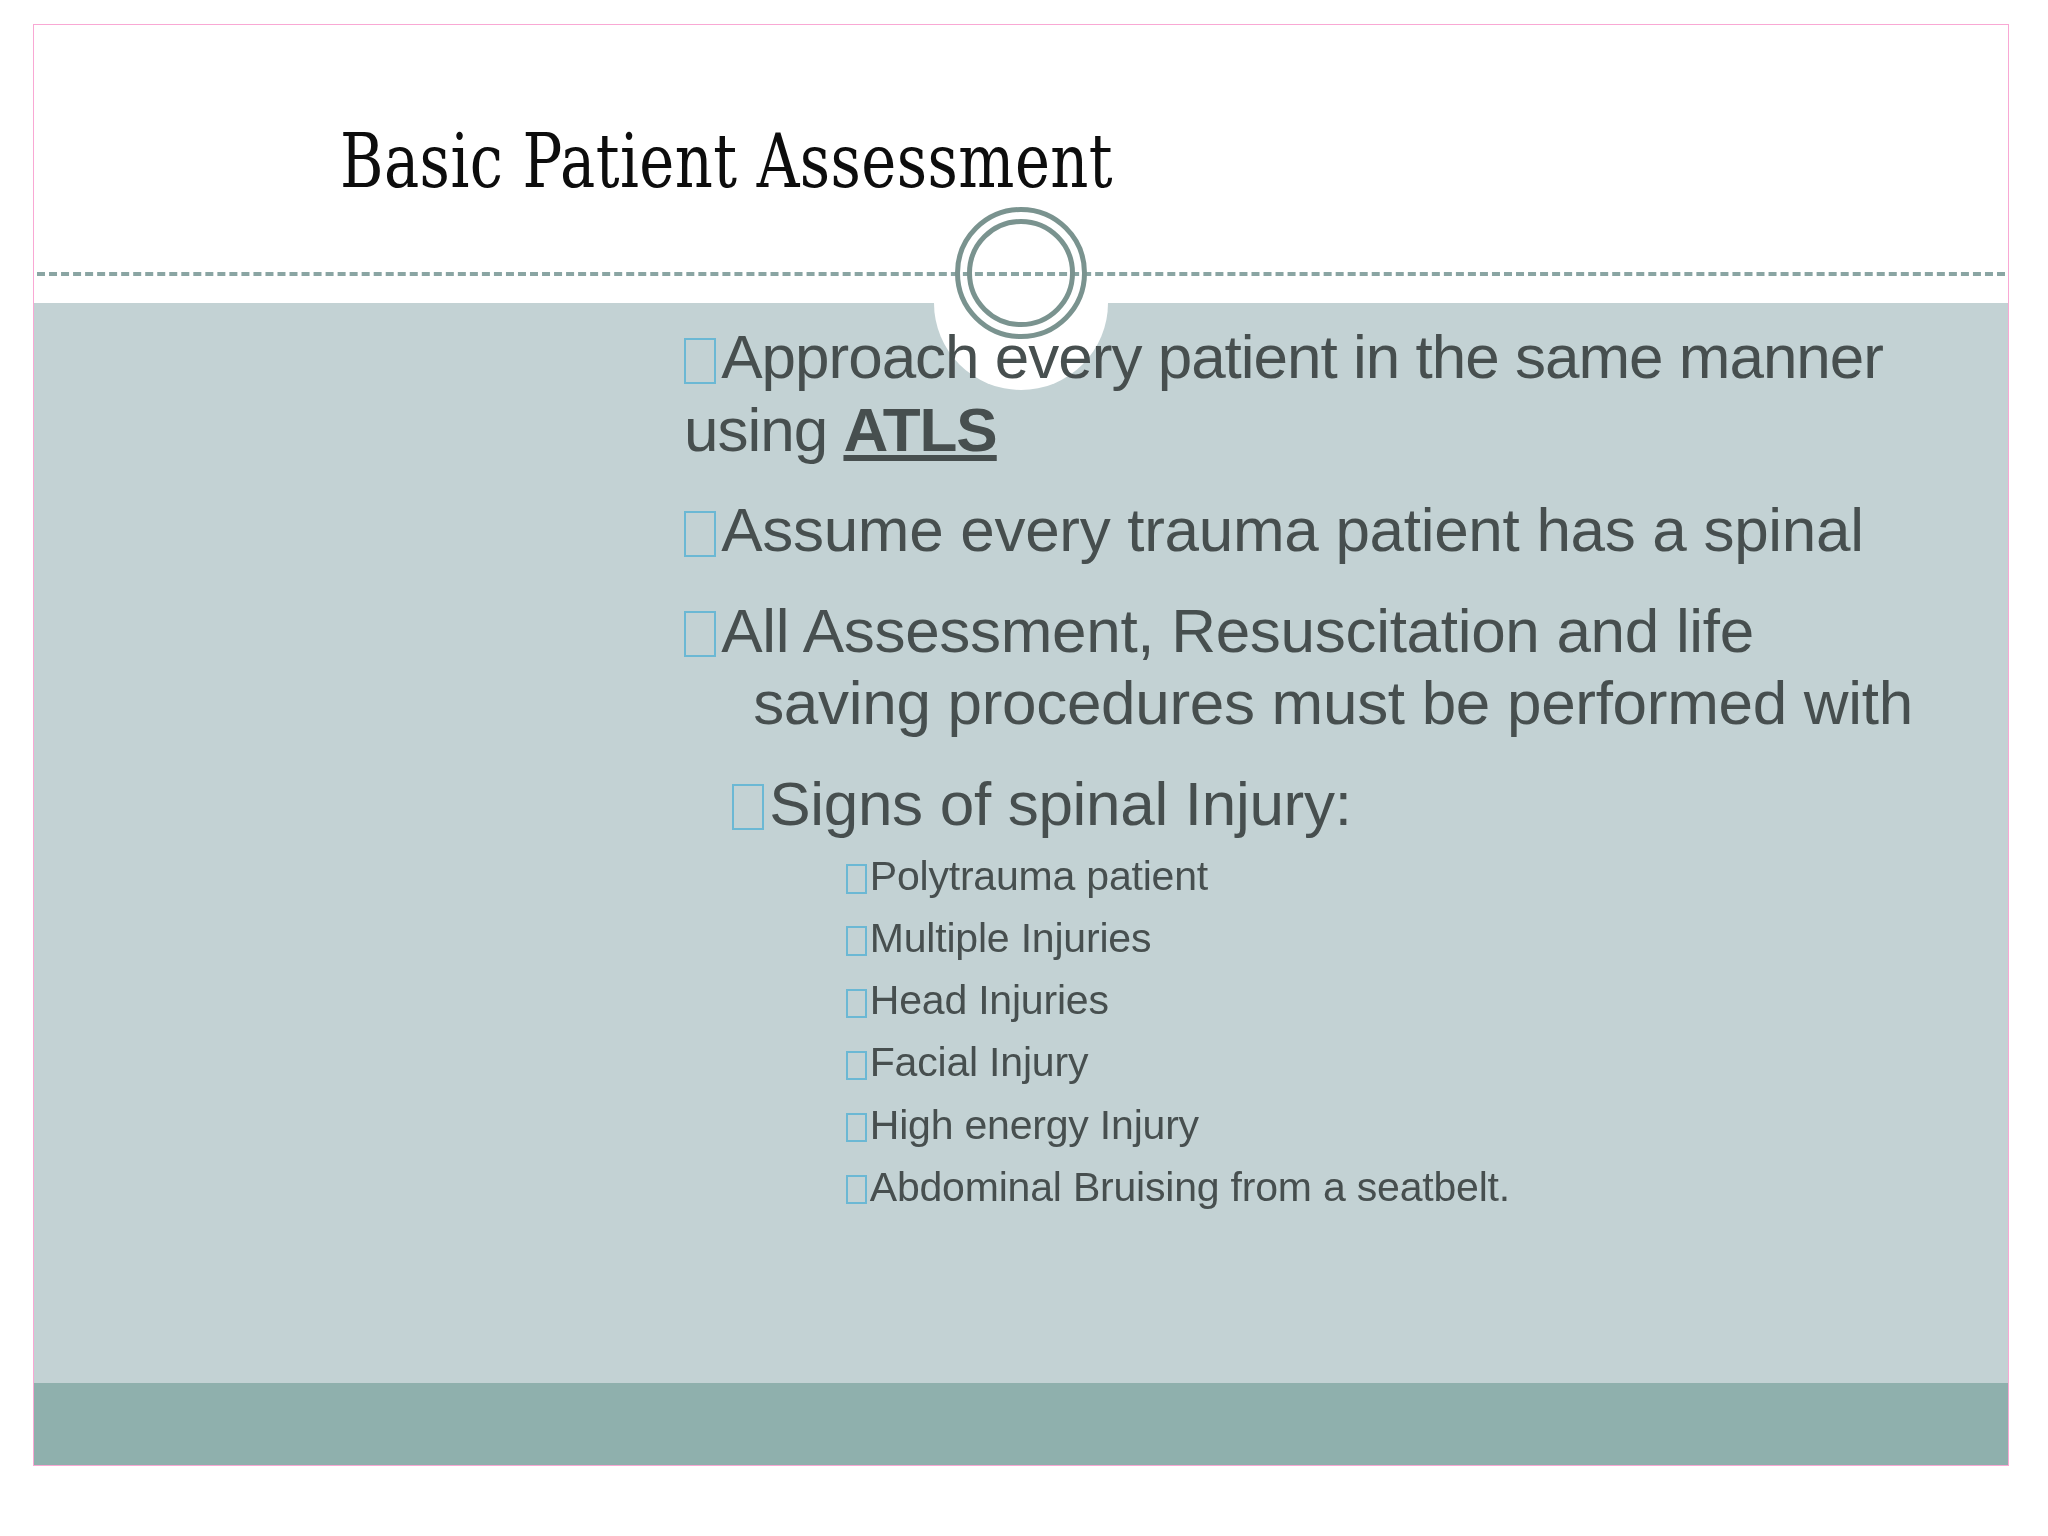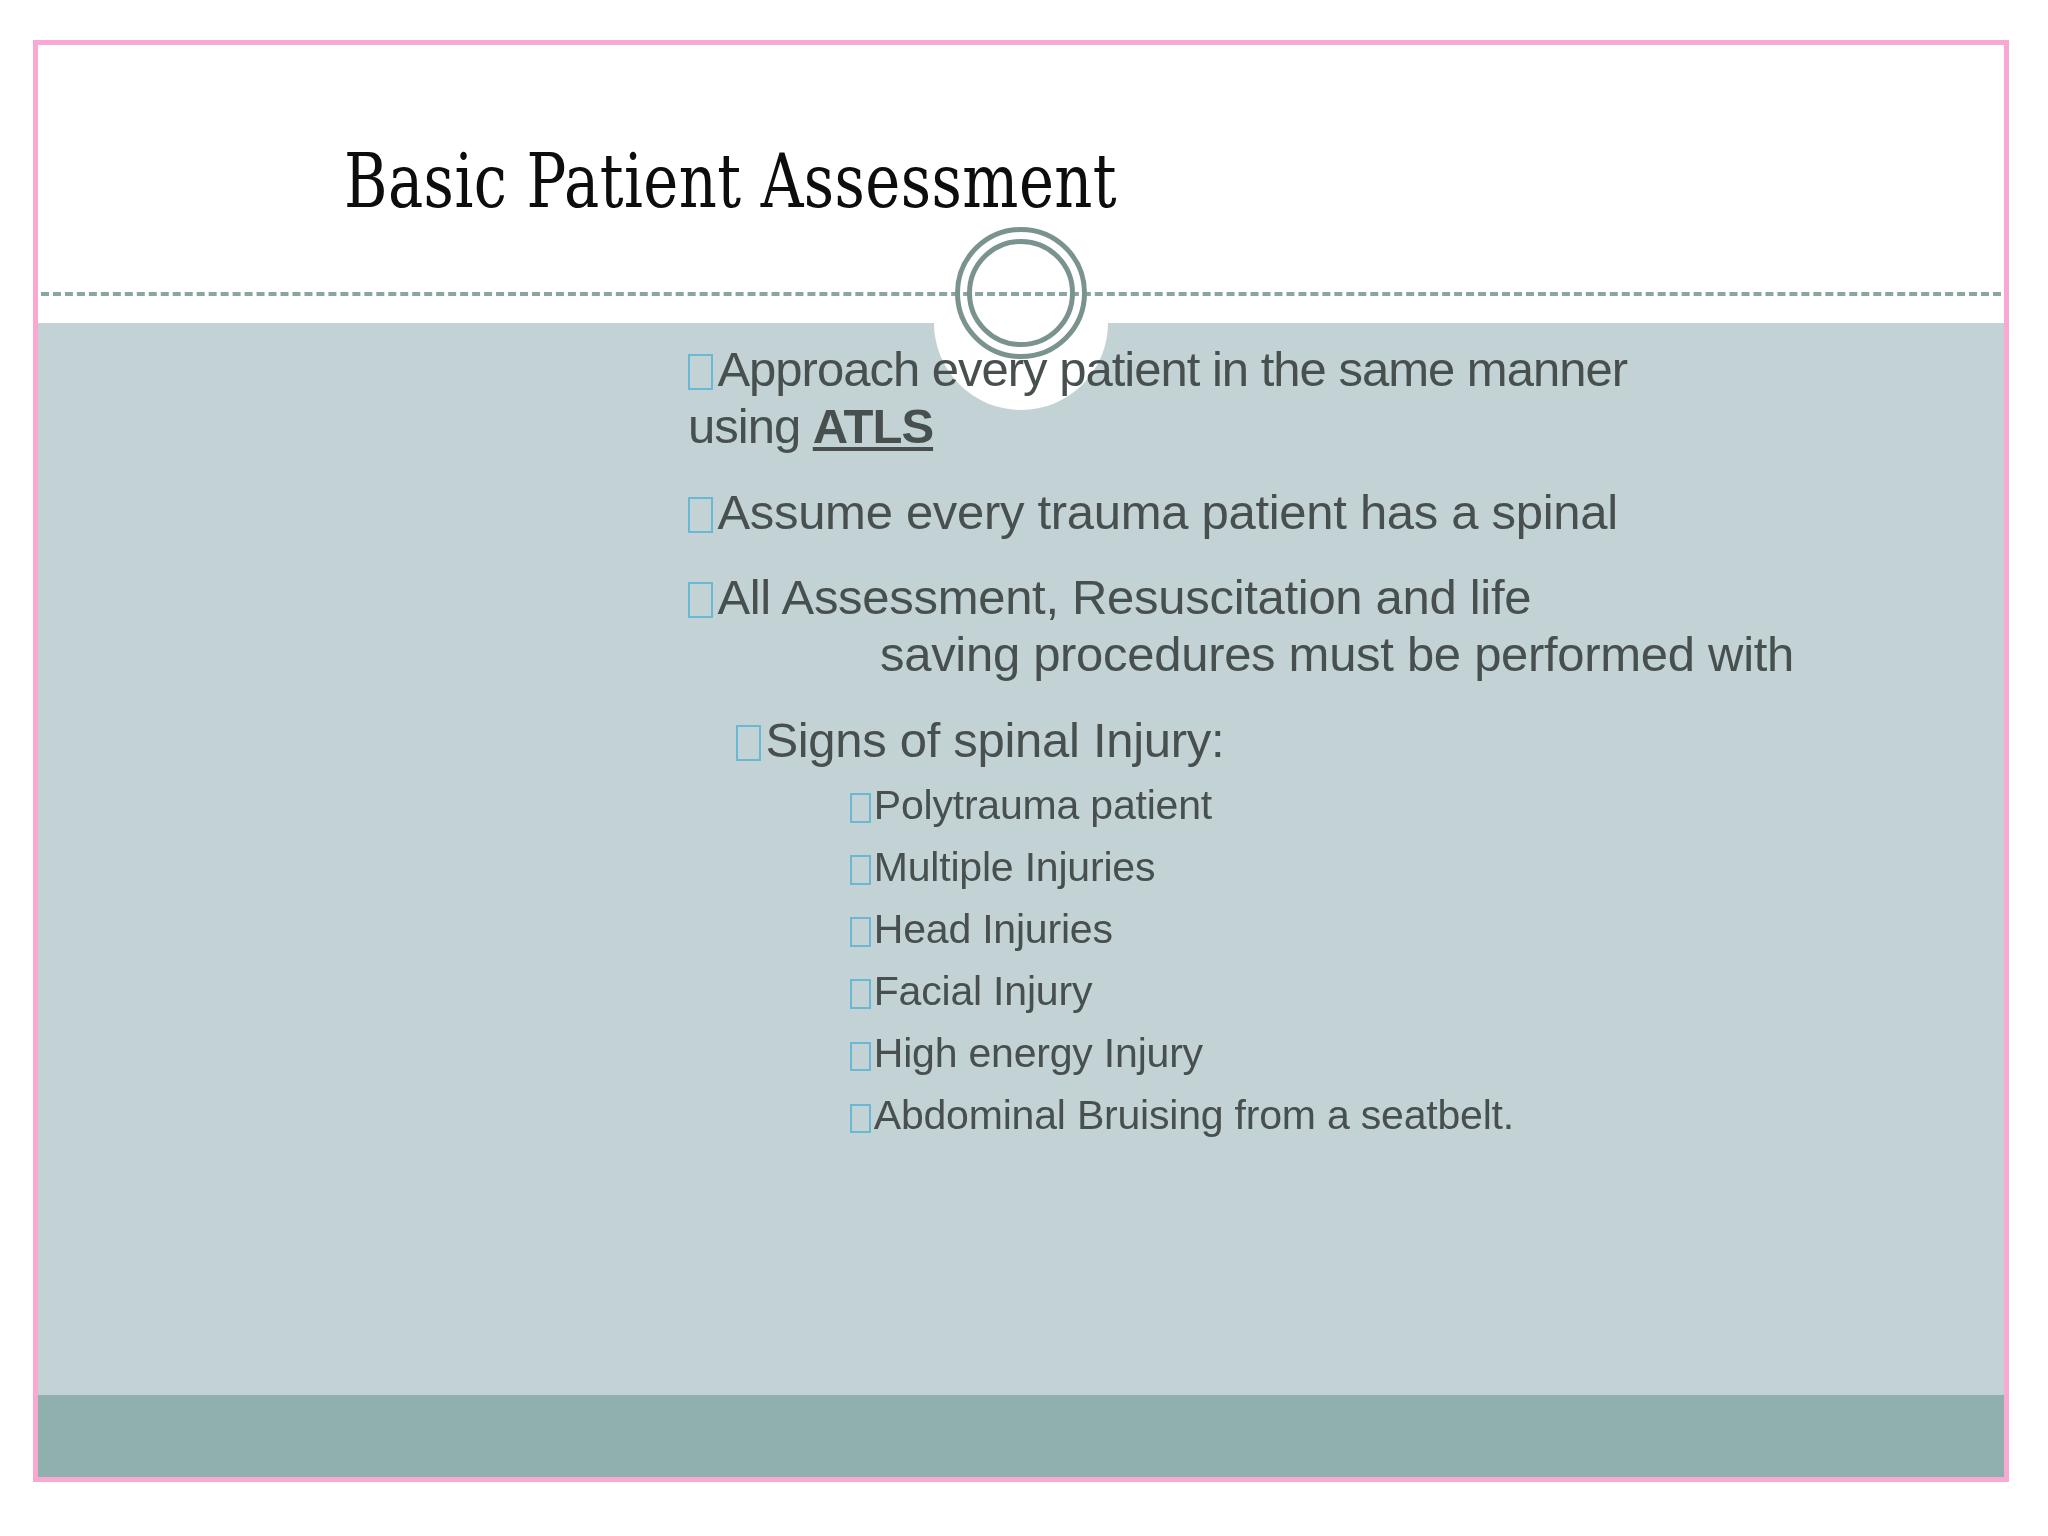--- a/index.html
+++ b/index.html
@@ -11,25 +11,25 @@
     width: 2048px;
     height: 1536px;
     overflow: hidden;
     font-family: "Liberation Sans", sans-serif;
   }
 
   
   .slide {
     position: absolute;
     left: 33px;
-    top: 40px;
+    top: 24px;
     width: 1976px;
     height: 1442px;
     background: #ffffff;
-    border: 5px solid #f9a8d4;
+    border: 1px solid #f9a8d4;
     box-sizing: border-box;
     overflow: hidden;
   }
 
   
   .header {
     position: absolute;
     left: 0;
     top: 0;
     width: 100%;
@@ -126,21 +126,21 @@
   .content {
     position: absolute;
     left: 650px;
     top: 296px;
     width: 1270px;
     color: #474f4f;
   }
 
   .bullet-row {
     display: block;
-    font-size: 49px;
+    font-size: 62px;
     line-height: 1.17;
     margin-bottom: 28px;
     letter-spacing: -0.3px;
   }
 
   .bullet-row .txt-indent {
     display: block;
     padding-left: 40px;
     text-indent: -40px;
   }

